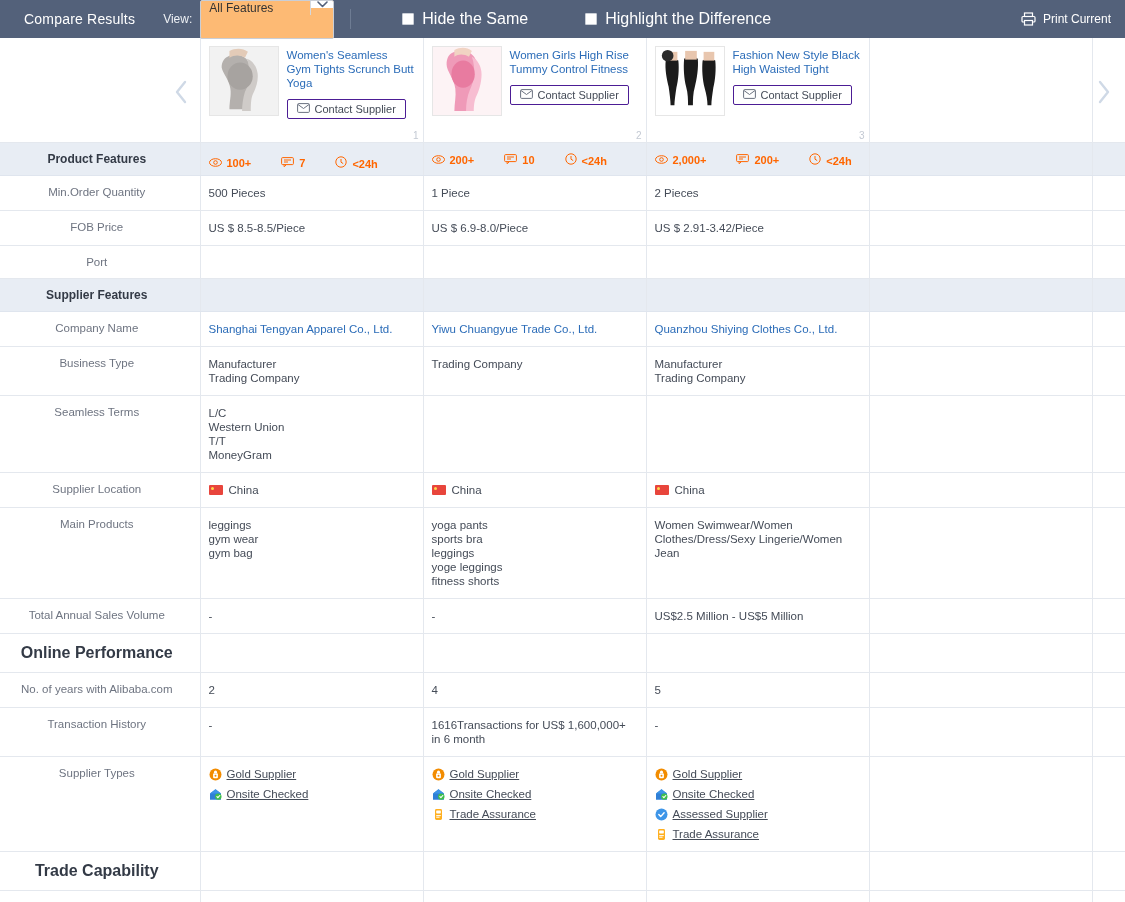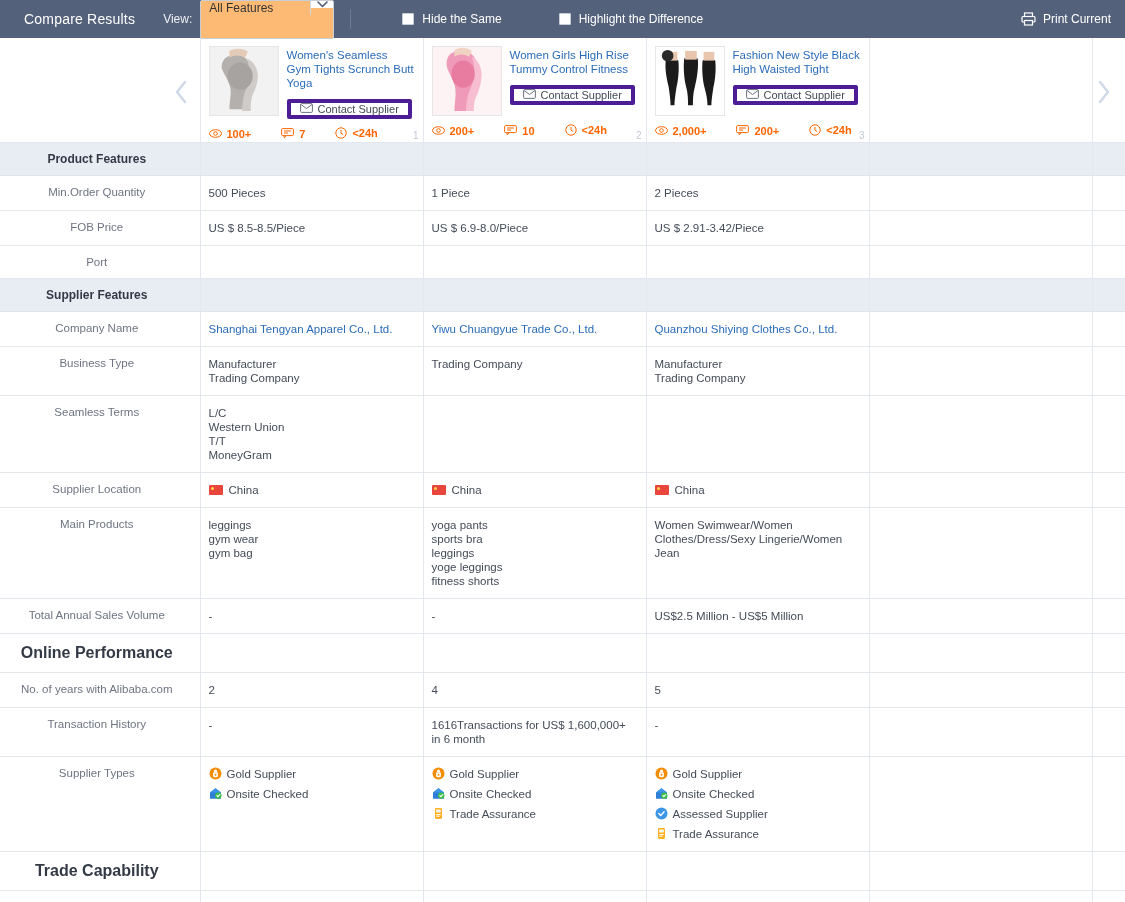--- a/index.html
+++ b/index.html
@@ -29,21 +29,21 @@
     display: flex; align-items: center; padding: 0 8px;
     color: #333; font-size: 12px; min-width: 110px;
     border-right: 1px solid #d3d8df;
   }
   .select-arrow {
     width: 22px; display: flex; align-items: center; justify-content: center;
     background: #fff;
   }
   .select-arrow svg { display: block; }
   .vdiv { width: 1px; height: 20px; background: #6e7c93; margin: 0 16px; }
-  .chk-opt { display: inline-flex; align-items: center; margin-right: 22px; font-size: 12px; color: #fff; padding-left: 35px; }
+  .chk-opt { display: inline-flex; align-items: center; margin-right: 22px; font-size: 16px; color: #fff; padding-left: 35px; }
   .chk-box {
     width: 12px; height: 12px; background: #fff; border: 1px solid #c9ced6;
     margin-right: 8px; border-radius: 1px;
   }
   .topbar-right { margin-left: auto; display: inline-flex; align-items: center; font-size: 12px; justify-content: flex-end; }
   .printer-icon { margin-right: 7px; display: inline-flex; }
 
   
   .tbl { width: 1125px; border-collapse: collapse; table-layout: fixed; }
   .tbl td { vertical-align: top; border-bottom: 1px solid #e4e8ee; border-right: 1px solid #e4e8ee; }
@@ -81,42 +81,42 @@
   }
   .thumb svg { display: block; width: 100%; height: 100%; }
   .card-right { flex: 1; min-width: 0; }
   .card-title {
     font-size: 11.5px; color: #2b6cb8; line-height: 14px; margin: 2px 0 0 0;
     display: block; text-decoration: none;
   }
   .contact-btn {
     display: inline-flex; align-items: center; justify-content: center; gap: 5px;
     margin-top: 9px; height: 20px; padding: 0 9px;
-    border: 4px solid #4c1d95; background: #fff; border-radius: 2px;
+    border: 1px solid #4c1d95; background: #fff; border-radius: 2px;
     font-size: 11px; color: #444b57; cursor: pointer;
   }
   .stats {
     display: flex; align-items: center; margin-top: 8px; font-size: 11px;
     color: #f60; font-weight: bold;
   }
-  .stat { display: inline-flex; align-items: flex-start; margin-right: 30px; }
+  .stat { display: inline-flex; align-items: flex-end; margin-right: 30px; margin-top: 29px; }
   .stat svg { margin-right: 5px; }
   .idx {
     position: absolute; right: 4px; bottom: 1px; font-size: 10px; color: #c3c9d3;
   }
   .navarrow {
     position: absolute; top: 50%; transform: translateY(-50%);
     width: 22px; height: 30px; display: flex; align-items: center; justify-content: center;
     cursor: pointer;
   }
   .navarrow.left { left: 170px; }
   .navarrow.right { right: 10px; }
 
   
-  .badge { display: flex; align-items: flex-start; margin-bottom: 6px; font-size: 11.5px; color: #444b57; }
+  .badge { display: flex; align-items: flex-end; margin-bottom: 6px; font-size: 11.5px; color: #444b57; text-decoration: underline; }
   .badge:last-child { margin-bottom: 0; }
   .badge .bi { width: 13px; height: 13px; margin-right: 5px; flex: 0 0 13px; display: inline-flex; }
   .flag {
     width: 14px; height: 10px; background: #e8453c; display: inline-block;
     margin-right: 6px; position: relative; vertical-align: -1px; border-radius: 1px;
   }
   .flag:after {
     content: ""; position: absolute; left: 2px; top: 2px; width: 3px; height: 3px;
     background: #ffd94a; border-radius: 50%;
   }

